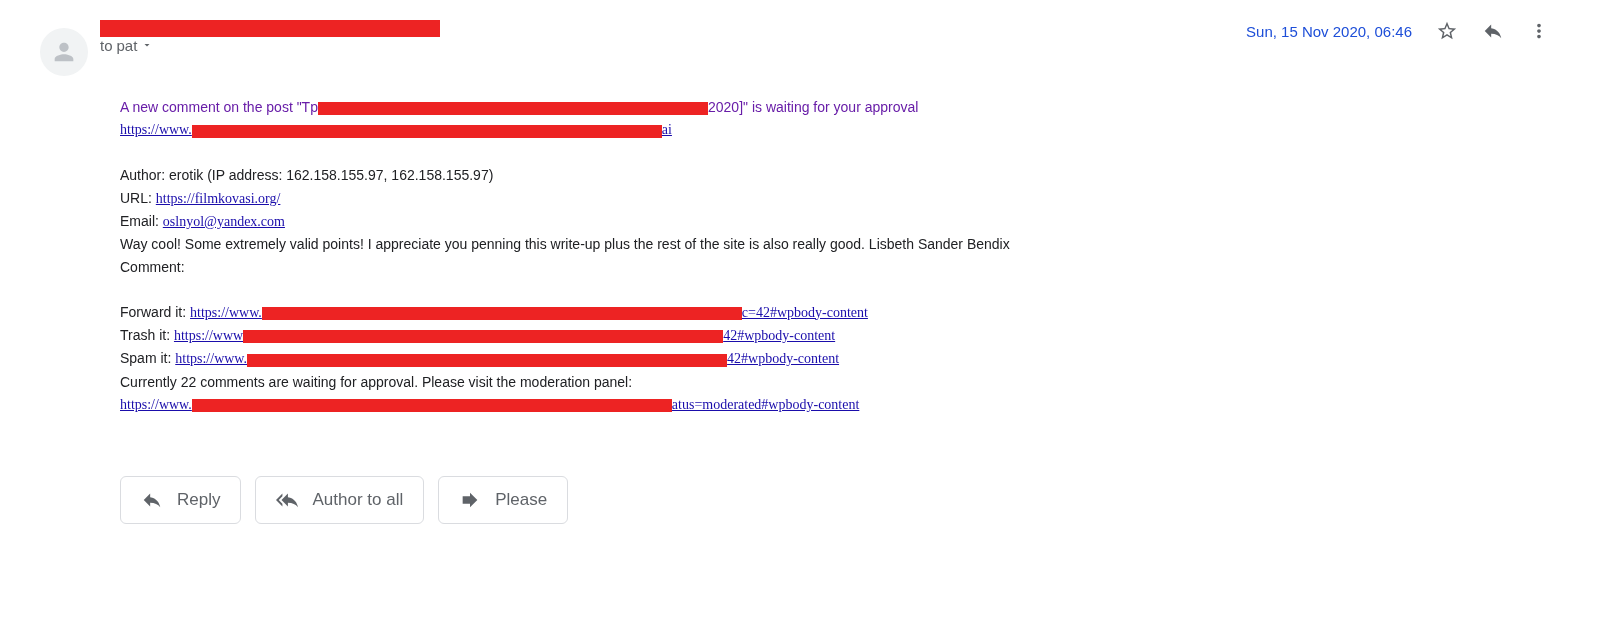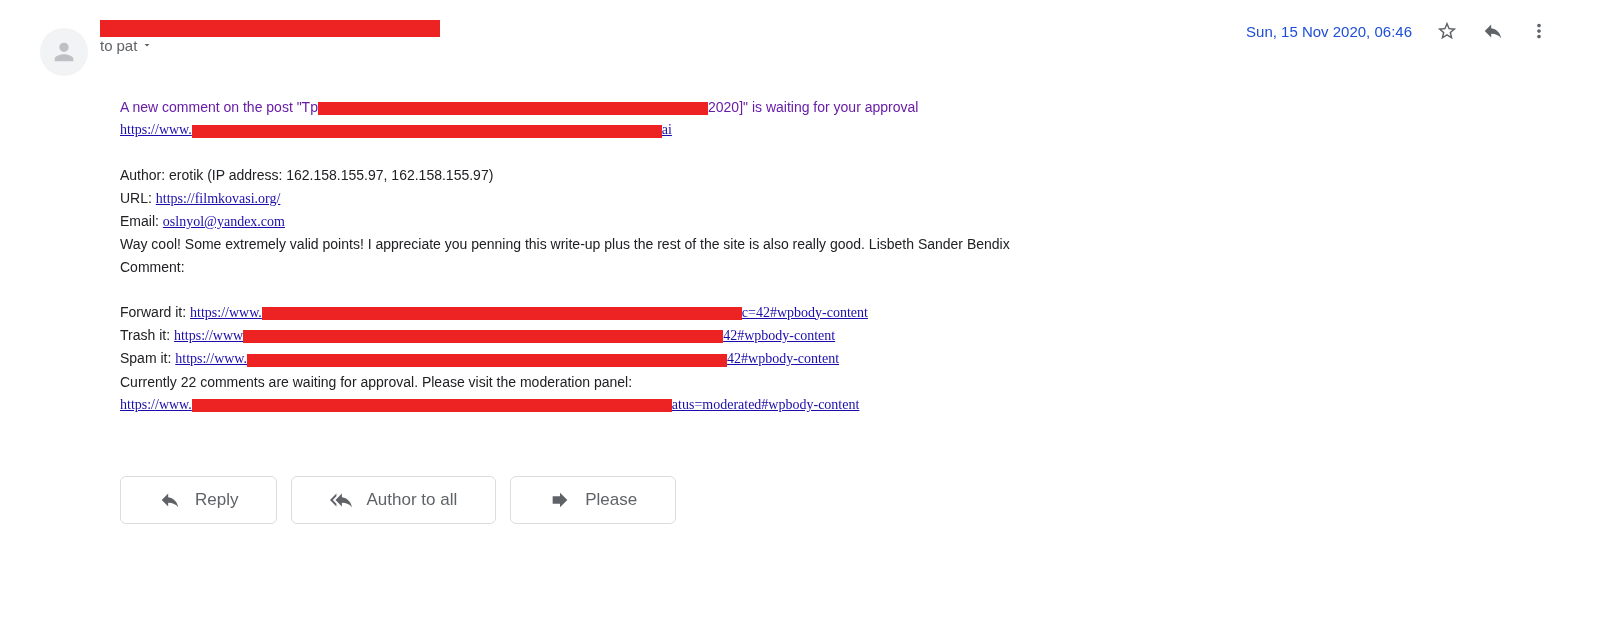--- a/index.html
+++ b/index.html
@@ -16,21 +16,21 @@
     .timestamp { font-size: 15px; color: #1d4ed8; }
     .icon-btn { cursor: pointer; display: flex; align-items: center; }
     .icon-btn svg { width: 22px; height: 22px; fill: #5f6368; }
     .body { margin-left: 100px; margin-top: 20px; font-size: 14px; line-height: 1.6; max-width: 1400px; }
     .body a { color: #1a0dab; text-decoration: underline; font-family: Liberation Serif, serif; }
     .purple-text { color: #681da8; }
     .redact { display: inline-block; background: #ed2323; vertical-align: middle; }
     .redact-h1 { height: 17px; }
     .redact-h2 { height: 13px; }
     .action-bar { margin-left: 100px; margin-top: 60px; display: flex; gap: 14px; }
-    .pill-btn { display: flex; align-items: center; gap: 14px; padding: 12px 38px; border: 1px solid #dadce0; border-radius: 6px; cursor: pointer; color: #5f6368; font-size: 17px; background: #fff; }
+    .pill-btn { display: flex; align-items: center; gap: 14px; padding: 12px 20px; border: 1px solid #dadce0; border-radius: 6px; cursor: pointer; color: #5f6368; font-size: 17px; background: #fff; }
     .pill-btn svg { width: 22px; height: 22px; fill: #5f6368; }
     .chev { display:inline-block; }
     .chev svg { width: 12px; height: 12px; fill: #5f6368; }
   </style>
 </head>
 <body>
 
 <div class="container">
   <div class="header-row">
     <div class="avatar-col">

